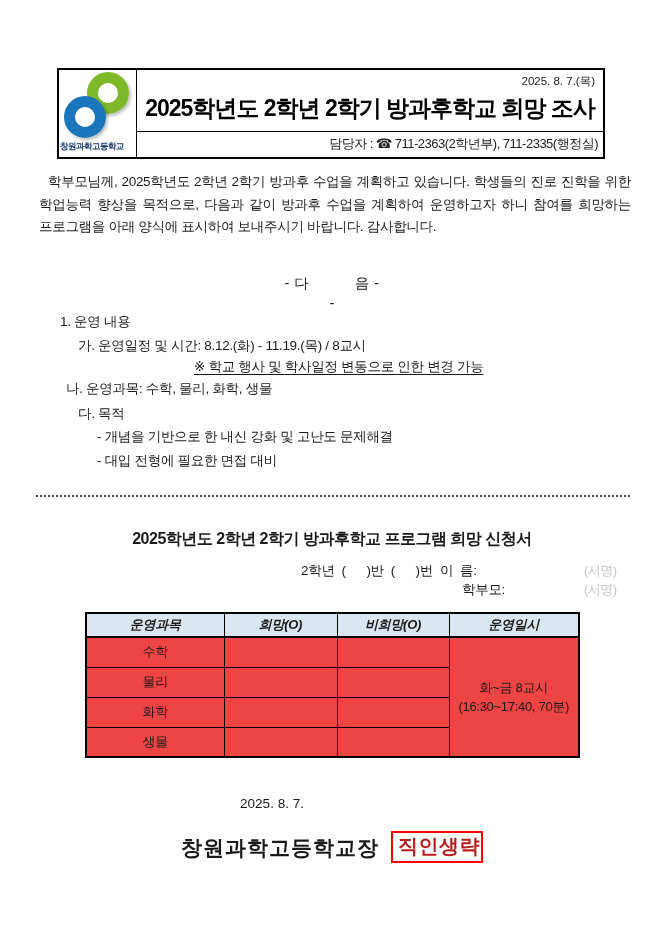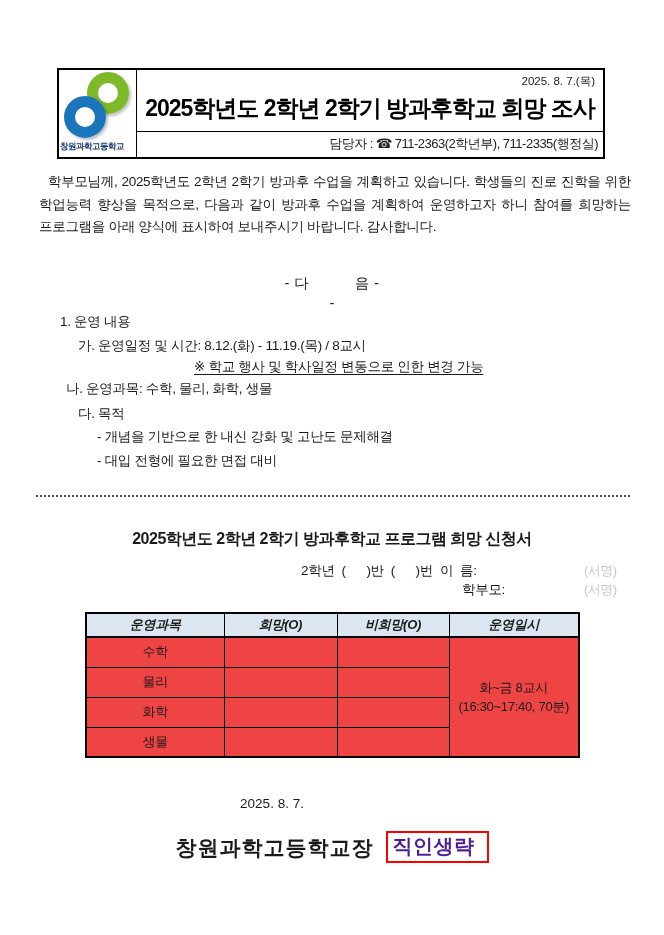--- a/index.html
+++ b/index.html
@@ -66,22 +66,22 @@
   .form-table thead th { background:#dce6f1; height:24px; font-weight:bold; border-bottom:2px solid #000;font-style:italic; }
   .form-table tbody td { height:30px; background:#ef4444; }
   .col-subject { width:138px; } .col-hope { width:113px; } .col-nohope { width:112px; } .col-when { width:130px; }
   .schedule-cell { line-height:19px; }
 
   
   .footer-date { position:absolute; left:0; top:796px; width:544px; text-align:center; font-size:13.5px; }
   .footer-sign { position:absolute; left:0; top:831px; width:664px; text-align:center;
                  font-family:"Liberation Serif","DejaVu Serif",serif; font-size:21px; font-weight:bold;
                  letter-spacing:1px; }
-  .seal { display:inline-block; margin-left:12px; padding:0 12px 1px 5px; border:2.5px solid #ff0000;
-          color:#4c1d95; font-size:20px; letter-spacing:0.5px; vertical-align:2px; }
+  .seal { display:inline-block; margin-left:12px; padding:0 1px 1px 5px; border:2.5px solid #ff0000;
+          color:#b91c1c; font-size:20px; letter-spacing:0.5px; vertical-align:2px; }
 </style>
 </head>
 <body>
 
 <div class="page">
 
   <div class="header-box">
     <div class="logo-cell">
       <div class="ring ring-green"></div>
       <div class="ring ring-blue"></div>

